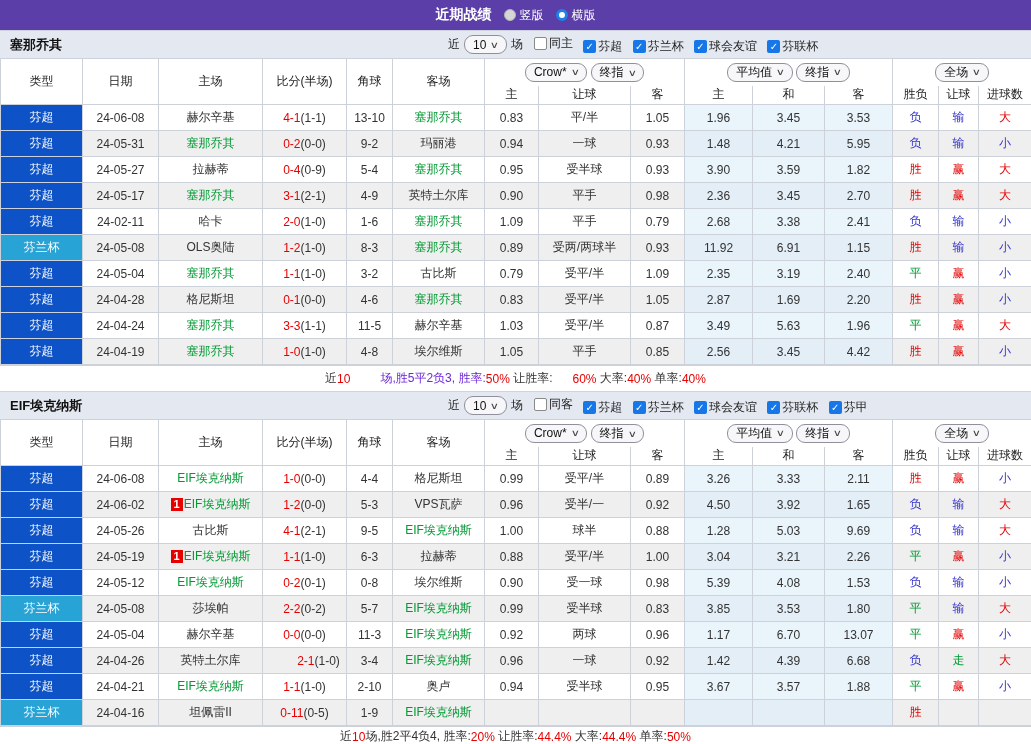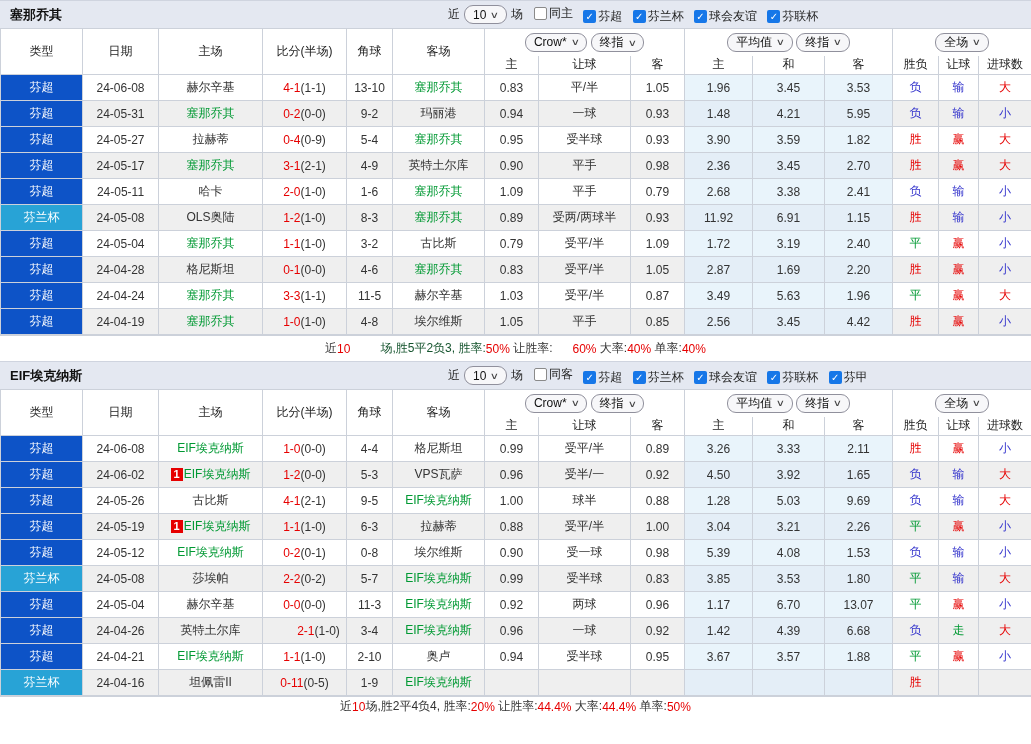--- a/index.html
+++ b/index.html
@@ -48,20 +48,27 @@
   .num-badge { display:inline-block; padding:0 3px; margin-right:1px; color:#fff; font-size:11px; line-height:13px; font-weight:bold; }
 
   .summary { height:26px; display:flex; align-items:center; justify-content:center; font-size:12px; background:#fff; border-top:1px solid #ccd1da; }
   .summary.last { height:20px; }
 </style>
 </head>
 <body>
 
 <div class="page">
 
+  <div class="titlebar">
+    <span class="tb-title">近期战绩</span>
+    <span class="radio v"></span>
+    <span class="tb-label">竖版</span>
+    <span class="radio h"></span>
+    <span class="tb-label">横版</span>
+  </div>
 
   <div>
     <div class="sec-head">
       <span class="team">塞那乔其</span>
       <span class="controls">
         <span>近</span>
         <span class="pill">
             <span>10</span>
             <span class="chev">∨</span>
           </span>
@@ -228,21 +235,21 @@
     <td class="avg">2.36</td>
     <td class="avg">3.45</td>
     <td class="avg">2.70</td>
     <td style="color: rgb(230, 0, 0);">胜</td>
     <td style="color: rgb(230, 0, 0);">赢</td>
     <td style="color: rgb(230, 0, 0);">大</td>
   </tr>
 
   <tr>
     <td class="league" style="background: rgb(13, 83, 199);">芬超</td>
-    <td>24-05-11</td>
+    <td>24-02-11</td>
     <td>哈卡</td>
     <td class="score"><span class="ft" style="color: rgb(230, 0, 0);">2-0</span><span class="ht">(1-0)</span></td>
     <td>1-6</td>
     <td style="color: rgb(0, 153, 51);">塞那乔其</td>
     <td>1.09</td>
     <td>平手</td>
     <td>0.79</td>
     <td class="avg">2.68</td>
     <td class="avg">3.38</td>
     <td class="avg">2.41</td>
@@ -272,21 +279,21 @@
   <tr>
     <td class="league" style="background: rgb(13, 83, 199);">芬超</td>
     <td>24-05-04</td>
     <td style="color: rgb(0, 153, 51);">塞那乔其</td>
     <td class="score"><span class="ft" style="color: rgb(230, 0, 0);">1-1</span><span class="ht">(1-0)</span></td>
     <td>3-2</td>
     <td>古比斯</td>
     <td>0.79</td>
     <td>受平/半</td>
     <td>1.09</td>
-    <td class="avg">1.72</td>
+    <td class="avg">2.35</td>
     <td class="avg">3.19</td>
     <td class="avg">2.40</td>
     <td style="color: rgb(0, 153, 51);">平</td>
     <td style="color: rgb(230, 0, 0);">赢</td>
     <td style="color: rgb(51, 51, 204);">小</td>
   </tr>
 
   <tr class="alt">
     <td class="league" style="background: rgb(13, 83, 199);">芬超</td>
     <td>24-04-28</td>
@@ -338,21 +345,21 @@
     <td class="avg">4.42</td>
     <td style="color: rgb(230, 0, 0);">胜</td>
     <td style="color: rgb(230, 0, 0);">赢</td>
     <td style="color: rgb(51, 51, 204);">小</td>
   </tr>
 </tbody>
     </table>
     <div class="summary">
         <span style="color: rgb(51, 51, 51); white-space: pre;">近</span>
         <span style="color: rgb(230, 0, 0); white-space: pre;">10</span>
-        <span style="color: #14532d; white-space: pre; margin-left: 30px;">场,胜5平2负3, 胜率:</span>
+        <span style="color: #6d28d9; white-space: pre; margin-left: 30px;">场,胜5平2负3, 胜率:</span>
         <span style="color: rgb(230, 0, 0); white-space: pre;">50%</span>
         <span style="color: rgb(51, 51, 51); white-space: pre;"> 让胜率:</span>
         <span style="color: rgb(230, 0, 0); white-space: pre; margin-left: 20px;">60%</span>
         <span style="color: rgb(51, 51, 51); white-space: pre;"> 大率:</span>
         <span style="color: rgb(230, 0, 0); white-space: pre;">40%</span>
         <span style="color: rgb(51, 51, 51); white-space: pre;"> 单率:</span>
         <span style="color: rgb(230, 0, 0); white-space: pre;">40%</span>
       </div>
   </div>
 

